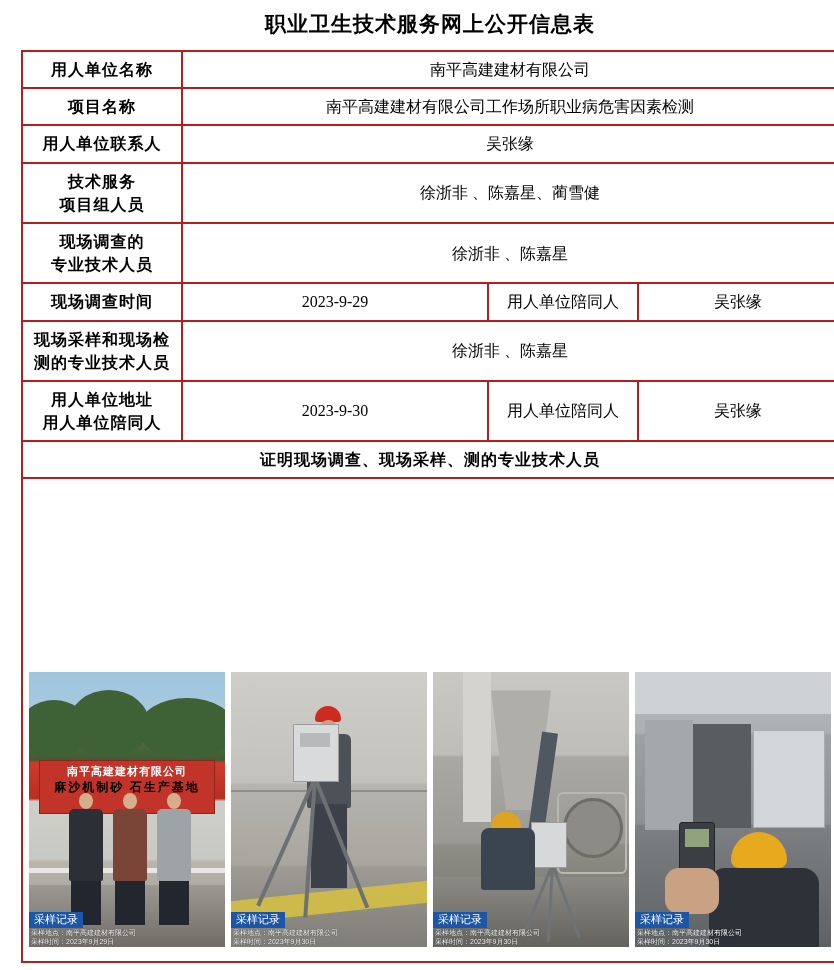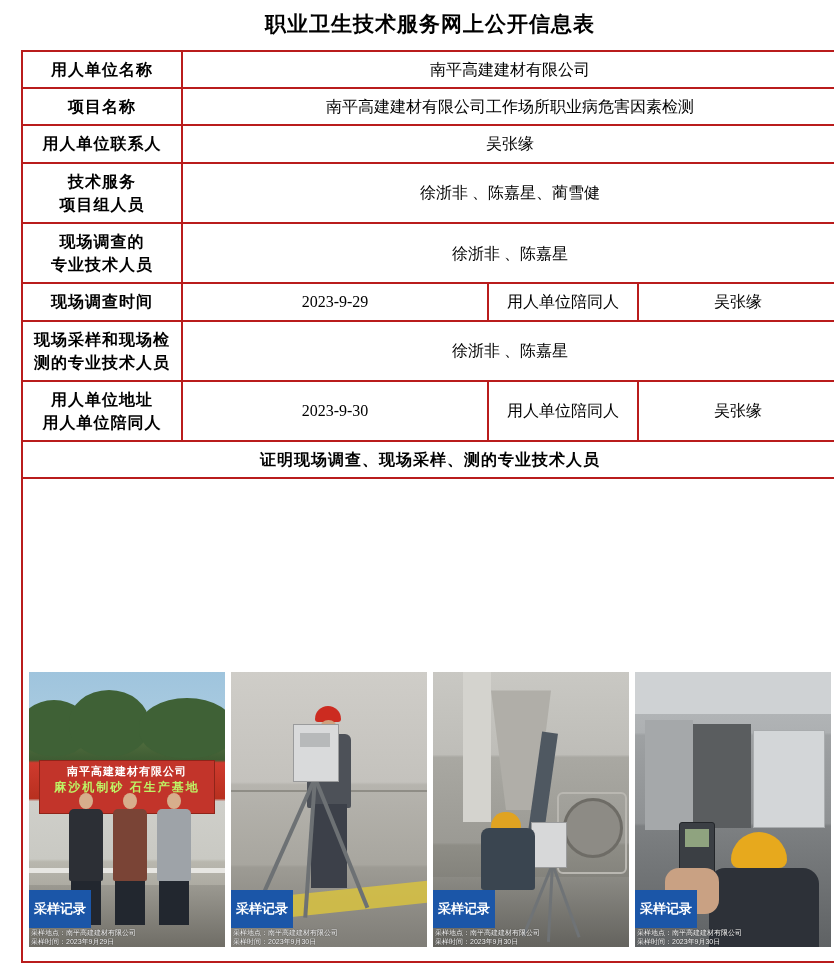--- a/index.html
+++ b/index.html
@@ -92,24 +92,23 @@
     font-size: 7px;
     line-height: 1.25;
     font-family: "Liberation Sans", "DejaVu Sans", sans-serif;
     text-align: left;
     padding: 0 0 1px 0;
   }
   .cap .tag {
     display: inline-block;
     background: #1b56a8;
     color: #ffffff;
-    font-size: 13px;
-    padding: 11px 5px;
+    font-size: 11px;
+    padding: 1px 5px;
     margin-bottom: 1px;
-    font-weight: bold;
   }
   .cap .line {
     padding-left: 2px;
     text-shadow: 0 0 1px rgba(0,0,0,.9);
   }
 
   
   .p1 {
     background:
       linear-gradient(to bottom,
@@ -135,21 +134,21 @@
     color: #ffffff;
     font-size: 11px;
     text-align: center;
     font-weight: bold;
     line-height: 1.2;
     padding-top: 4px;
     letter-spacing: 1px;
     font-family: "Liberation Sans","DejaVu Sans",sans-serif;
   }
   .p1 .sign .t2 {
-    color: #bef264;
+    color: #000000;
     font-size: 12px;
     text-align: center;
     font-weight: bold;
     letter-spacing: 2px;
     font-family: "Liberation Sans","DejaVu Sans",sans-serif;
   }
   .p1 .rail {
     position: absolute;
     left: 0; right: 0;
     top: 196px; height: 5px;

